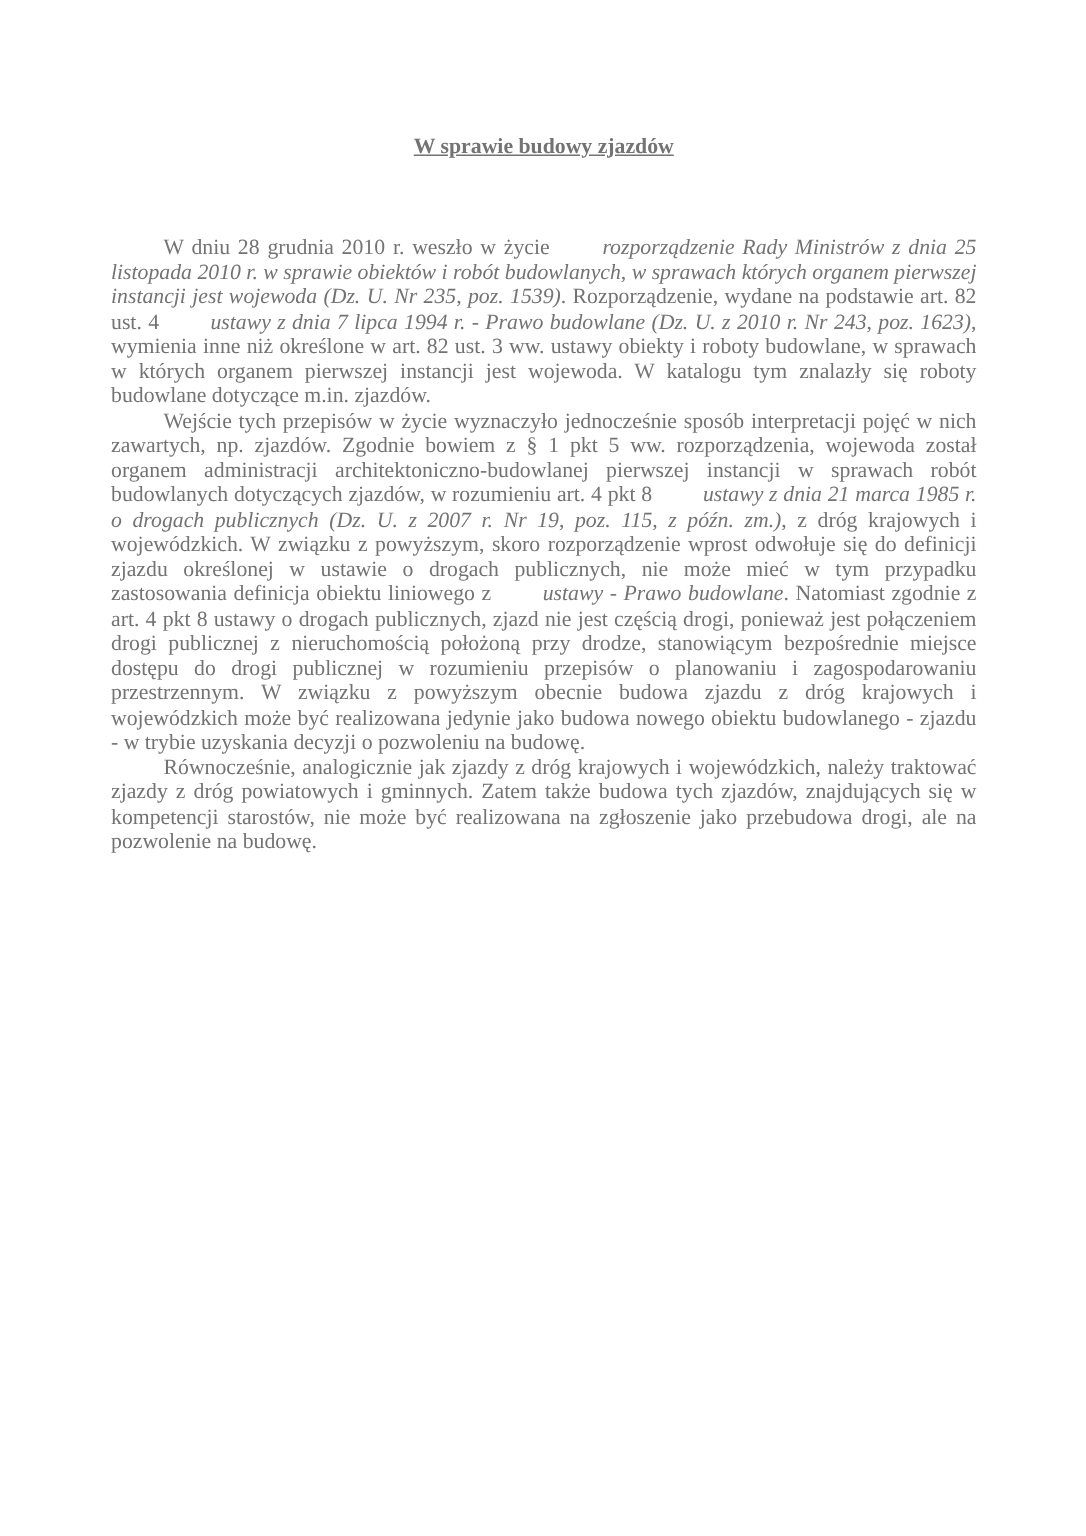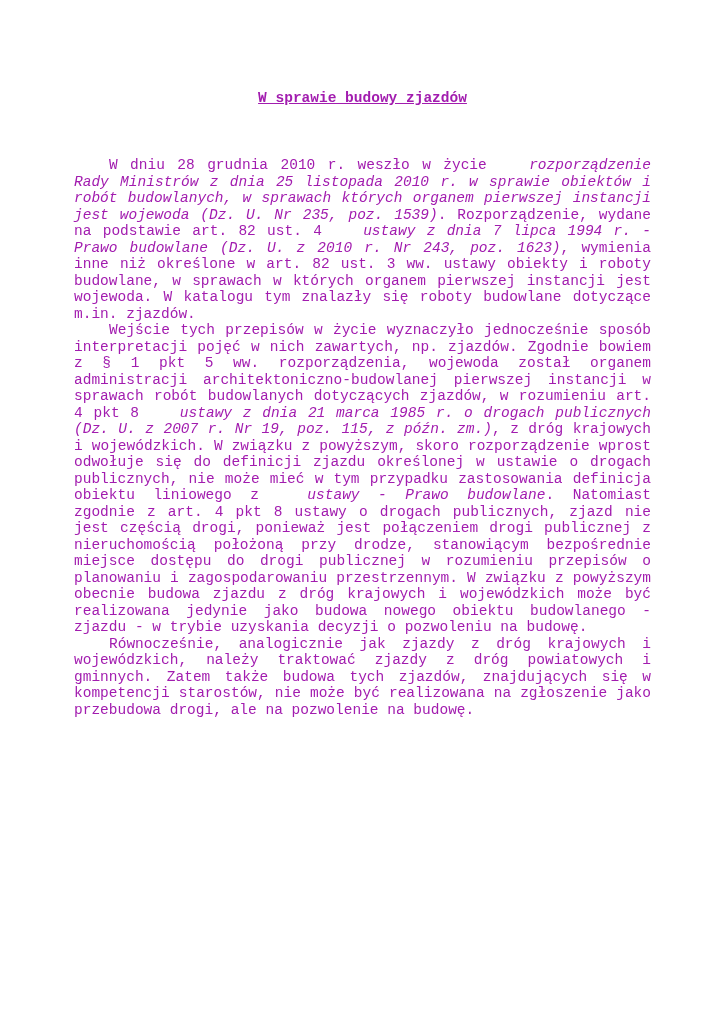--- a/index.html
+++ b/index.html
@@ -7,23 +7,23 @@
     padding: 0;
     background: #ffffff;
   }
   .page {
     position: relative;
     width: 724px;
     height: 1024px;
     background: #ffffff;
     box-sizing: border-box;
     padding: 90px 73px 0 74px;
-    font-family: Liberation Mono, monospace;
+    font-family: Liberation Serif, serif;
     font-size: 14.5px;
-    color: #a21caf;
+    color: #737373;
     overflow: hidden;
   }
   .doc-title {
     margin: 0 0 50px 0;
     text-align: center;
     font-size: 14.5px;
     font-weight: bold;
     text-decoration: underline;
     line-height: 1.2;
   }

